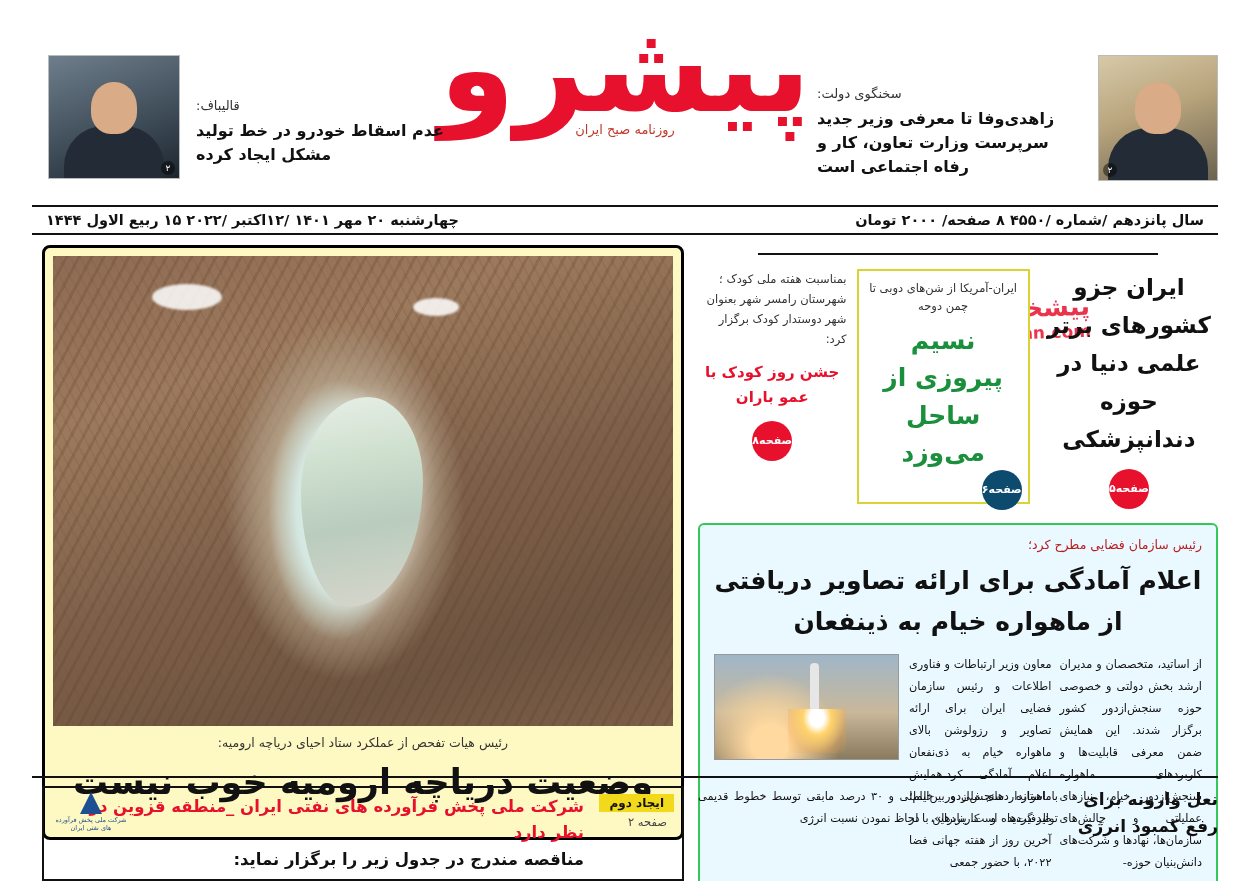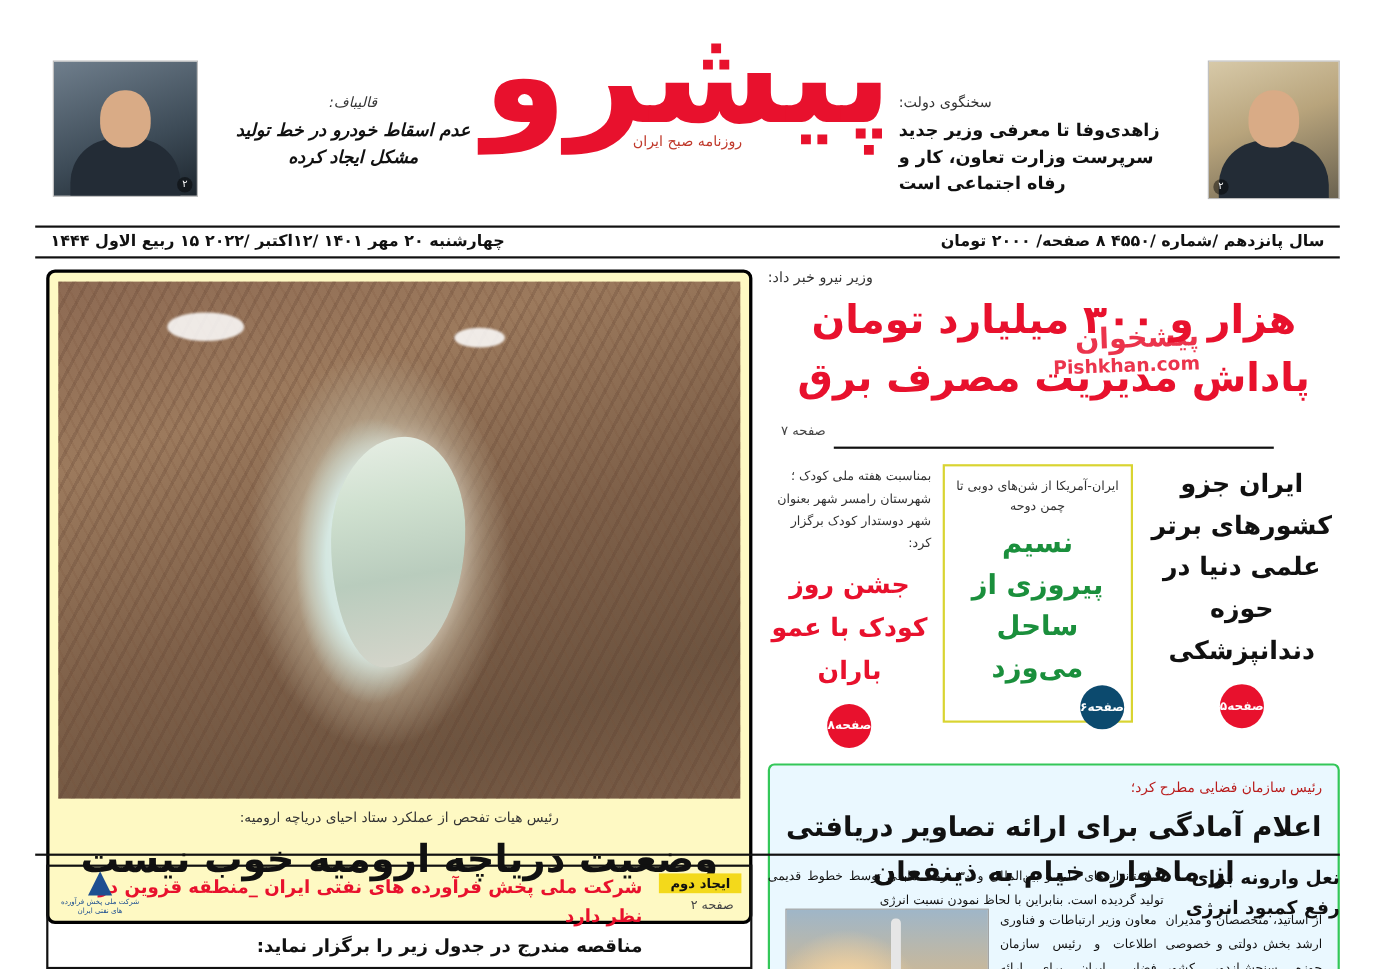--- a/index.html
+++ b/index.html
@@ -91,25 +91,24 @@
 
   .head-text-r {
     position: absolute;
     top: 86px; right: 168px;
     width: 265px;
     text-align: left;
     direction: rtl;
   }
   .head-text-l {
     position: absolute;
-    top: 86px; left: 196px;
+    top: 98px; left: 196px;
     width: 250px;
-    text-align: center;
-    direction: rtl;
-    font-style: italic;
+    text-align: left;
+    direction: rtl;
   }
   .kicker {
     font-size: 13px;
     color: #333;
     margin-bottom: 6px;
   }
   .head-line {
     font-size: 16px;
     font-weight: bold;
     color: #111;
@@ -216,21 +215,21 @@
     line-height: 1.5;
   }
   .mini-kicker {
     font-size: 11.5px;
     color: #333;
     line-height: 1.75;
     text-align: right;
     margin-bottom: 10px;
   }
   .mini-title {
-    font-size: 23px;
+    font-size: 15px;
     font-weight: bold;
     color: #e8112d;
     text-align: center;
     line-height: 1.7;
   }
   .mid-title {
     font-size: 23px;
     font-weight: bold;
     color: #111;
     text-align: center;
@@ -462,25 +461,20 @@
 
   <div class="datebar">
     <span>سال پانزدهم /شماره /۴۵۵۰ ۸ صفحه/ ۲۰۰۰ تومان</span>
     <span>چهارشنبه ۲۰ مهر ۱۴۰۱ /۱۲اکتبر /۲۰۲۲ ۱۵ ربیع الاول ۱۴۴۴</span>
   </div>
 
   <div class="main">
 
     <div class="col-right">
 
-      <div>
-        <div class="lead-kicker">وزیر نیرو خبر داد:</div>
-        <div class="lead-head">هزار و ۳۰۰ میلیارد تومان پاداش مدیریت مصرف برق</div>
-        <div class="lead-page">صفحه ۷</div>
-      </div>
 
       <div class="watermark">
         <span>پیشخوان</span>
         <small>Pishkhan.com</small>
       </div>
 
       <div class="rule"></div>
 
       <div class="trio">
 

